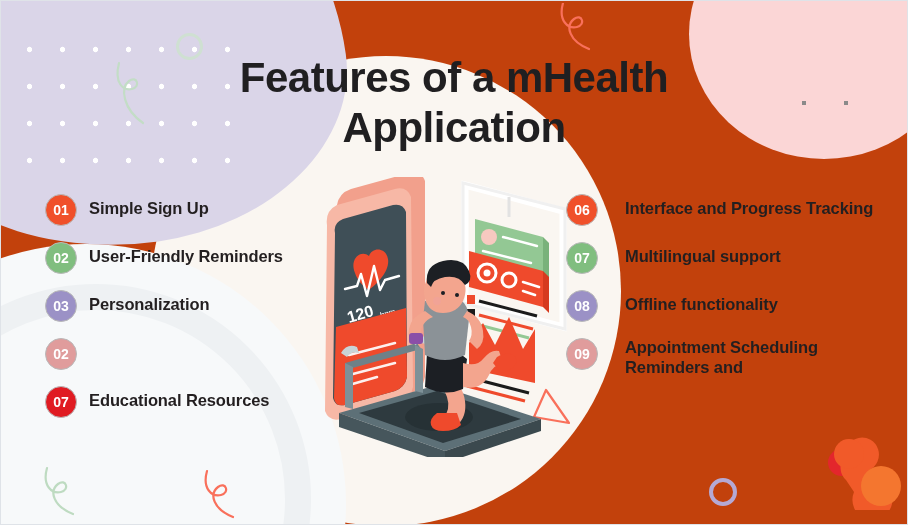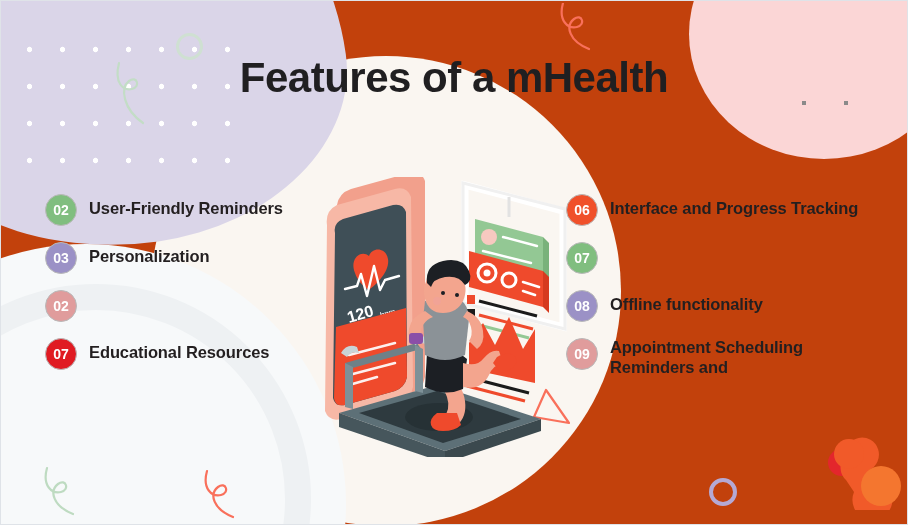--- a/index.html
+++ b/index.html
@@ -73,21 +73,21 @@
 
   
   .col{position:absolute;}
   .col-left{left:44px;top:192px;width:275px;}
   .col-right{left:565px;top:192px;width:330px;}
 
   .feat{
     display:flex;align-items:flex-start;
     margin-bottom:15px;
   }
-  .col-right .feat{margin-bottom:15px;}
+  .col-right .feat{margin-bottom:15px;gap:15px;}
 
   .badge{
     flex:0 0 auto;width:32px;height:32px;border-radius:50%;
     display:flex;align-items:center;justify-content:center;
     color:#ffffff;font-size:14px;font-weight:bold;
     border:1.5px solid #b9b9b9;
     box-sizing:border-box;
     margin-top:1px;
   }
   .feat-label{
@@ -142,20 +142,21 @@
 
   <div class="deco dot-red"></div>
   <svg class="deco mol" viewBox="0 0 86 76">
     <path d="M26 22 a17 17 0 1 1 24 14 l6 10 a20 20 0 1 1 -21 12 l-8 -12 a17 17 0 0 1 -1 -24 Z" fill="#f15a29"></path>
     <circle cx="62" cy="52" r="20" fill="#f4762f"></circle>
     <circle cx="30" cy="20" r="15" fill="#f15a29"></circle>
   </svg>
 
   <div class="title">
     <span>Features of a mHealth</span>
+    <span>Application</span>
   </div>
 
   <svg class="illus" viewBox="0 0 300 280">
 
     <path d="M38 40 L40 28 Q42 16 54 12 L112 -4 Q124 -7 128 4 L128 8 L128 200
              Q126 212 114 216 L56 232 Q44 235 40 224 L38 40 Z" fill="#f2a08c"></path>
     <path d="M30 48 Q28 34 40 28 L98 12 Q110 9 114 20 L116 210
              Q114 222 102 226 L44 242 Q32 245 28 234 L30 48 Z" fill="#f7b8a6"></path>
     <path d="M38 56 Q36 46 46 42 L96 28 Q106 26 109 35 L110 200
              Q108 210 98 214 L48 228 Q38 230 36 221 L38 56 Z" fill="#3f4f57"></path>
@@ -241,20 +242,24 @@
       <path d="M134 96 q18 -8 30 4 q8 10 2 24 q-6 12 -20 12 q-14 0 -18 -14 q-4 -14 6 -26 Z" fill="#f3a58e"></path>
       <path d="M130 106 q-2 -18 16 -22 q20 -4 26 10 q4 10 -4 14 q-6 -10 -20 -8 q-12 2 -14 10 Z" fill="#1c1f24"></path>
       <circle cx="146" cy="116" r="2" fill="#1c1f24"></circle>
       <circle cx="160" cy="118" r="2" fill="#1c1f24"></circle>
       <circle cx="140" cy="124" r="4" fill="#f0a39a" opacity=".7"></circle>
     </g>
   </svg>
 
   <div class="col col-left">
 
+    <div class="feat">
+      <div class="badge" style="background:#f0502a">01</div>
+      <div class="feat-label">Simple Sign Up</div>
+    </div>
 
     <div class="feat">
       <div class="badge" style="background:#80be7f">02</div>
       <div class="feat-label">User-Friendly Reminders</div>
     </div>
 
     <div class="feat">
       <div class="badge" style="background:#9b91c6">03</div>
       <div class="feat-label">Personalization</div>
     </div>
@@ -272,20 +277,21 @@
 
   <div class="col col-right">
 
     <div class="feat">
       <div class="badge" style="background:#f0502a">06</div>
       <div class="feat-label">Interface and Progress Tracking</div>
     </div>
 
     <div class="feat">
       <div class="badge" style="background:#80be7f">07</div>
+      <div class="feat-label">Multilingual support</div>
     </div>
 
     <div class="feat">
       <div class="badge" style="background:#9b91c6">08</div>
       <div class="feat-label">Offline functionality</div>
     </div>
 
     <div class="feat">
       <div class="badge" style="background:#e09c9c">09</div>
       <div class="feat-label two-line">

